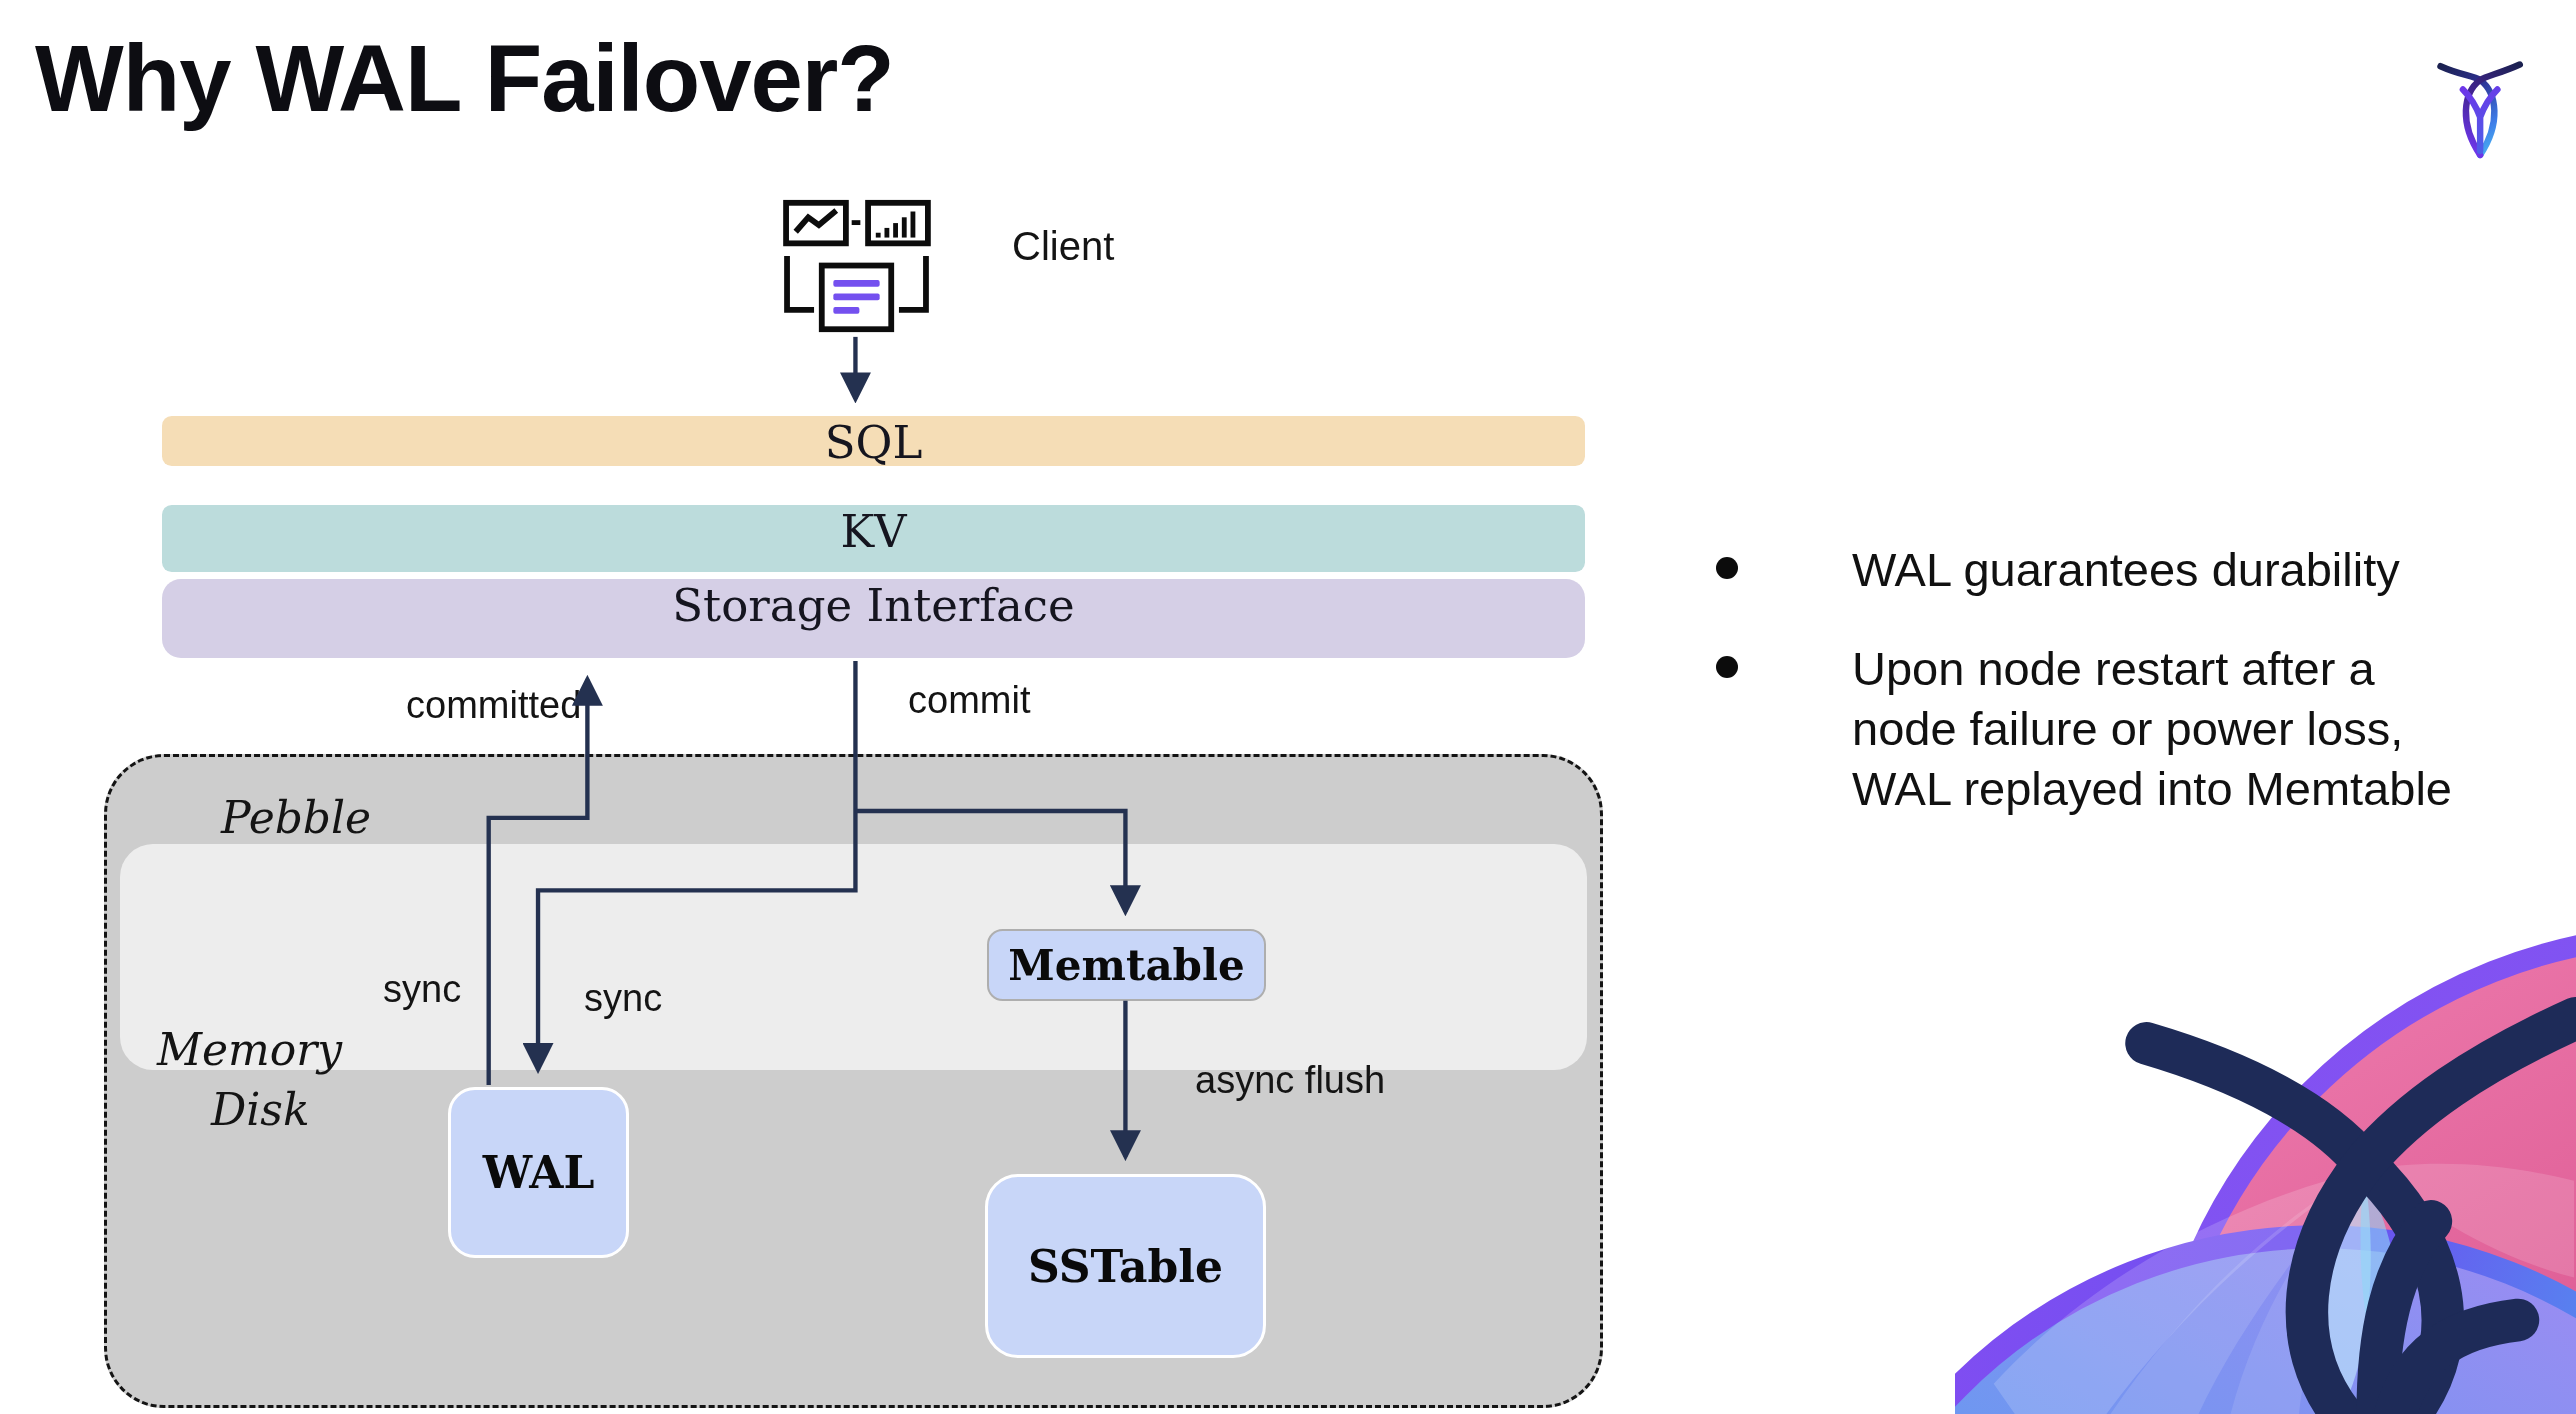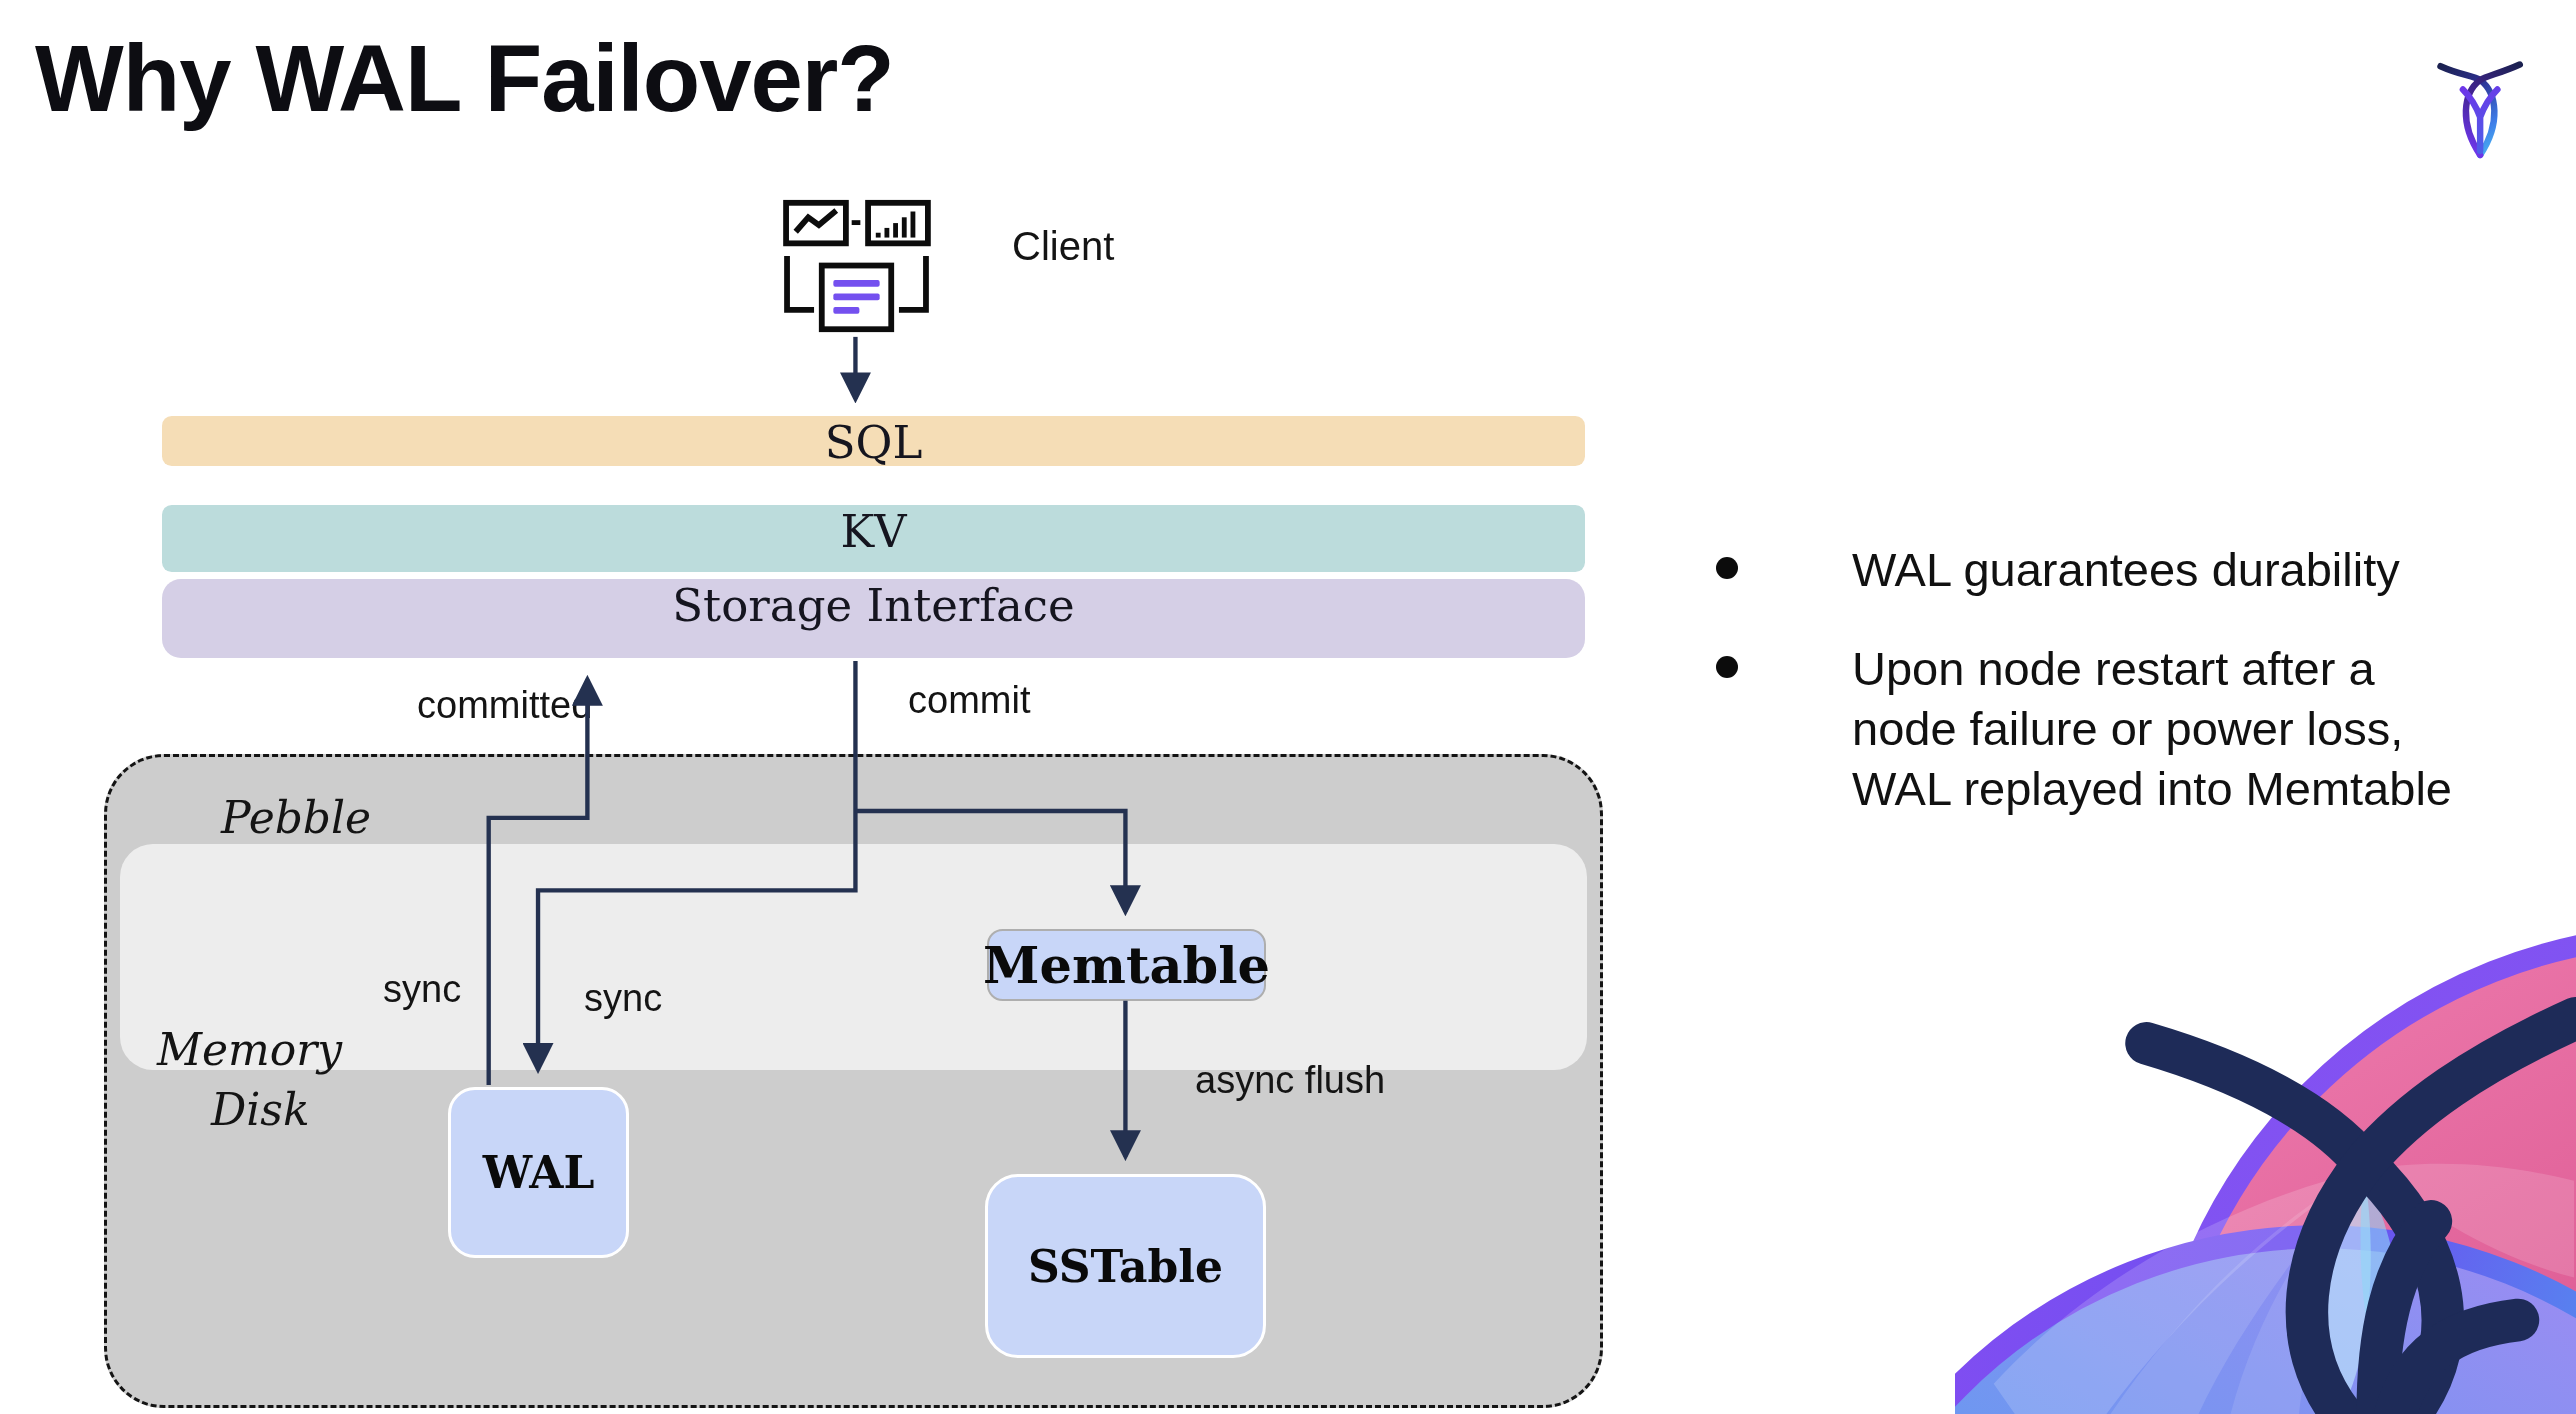--- a/index.html
+++ b/index.html
@@ -37,21 +37,21 @@
     font-family:"DejaVu Serif","Liberation Serif",serif;
     font-size:44px;color:#141414;font-style:italic;
   }
   .node-box{
     background:var(--node_fill);
     display:flex;align-items:center;justify-content:center;
     font-family:"DejaVu Serif","Liberation Serif",serif;
     font-weight:bold;color:#0a0a0a;box-sizing:border-box;
   }
   .node-wal{left:448px;top:1087px;width:181px;height:171px;border:3.9px solid #fff;border-radius:27px;font-size:44px;}
-  .node-memtable{left:987px;top:929px;width:279px;height:72px;border:2.9px solid var(--memtable_border);border-radius:15.5px;font-size:51px;}
+  .node-memtable{left:987px;top:929px;width:279px;height:72px;border:2.9px solid var(--memtable_border);border-radius:15.5px;font-size:42px;}
   .node-sstable{left:985px;top:1174px;width:281px;height:184px;border:3.9px solid #fff;border-radius:33px;font-size:44px;}
   
   .edge-label{font-size:38px;color:#141414;font-family:"Liberation Sans",sans-serif;}
   
   .bullet-dot{width:22px;height:22px;border-radius:50%;background:#0c0c0c;}
   .bullet-text{
     font-size:47px;line-height:60px;color:var(--text_color);
     font-family:"Liberation Sans",sans-serif;
   }
   .bullet-text span{display:block;margin-left:44px;}
@@ -124,21 +124,21 @@
   <div class="abs layer-bar bar-sql">
     <span>SQL</span>
   </div>
   <div class="abs layer-bar bar-kv">
     <span>KV</span>
   </div>
   <div class="abs layer-bar bar-storage">
     <span>Storage Interface</span>
   </div>
 
-  <div class="abs edge-label" style="left:417px;top:684px;width:169px;text-align:right">committed</div>
+  <div class="abs edge-label" style="left:406px;top:684px;width:169px;text-align:right">committed</div>
   <div class="abs edge-label" style="left:908px;top:679px">commit</div>
   <div class="abs edge-label" style="left:383px;top:968px">sync</div>
   <div class="abs edge-label" style="left:584px;top:977px">sync</div>
   <div class="abs edge-label" style="left:1195px;top:1059px">async flush</div>
 
   <div class="abs node-box node-wal">
     <span>WAL</span>
   </div>
   <div class="abs node-box node-memtable">
     <span>Memtable</span>

